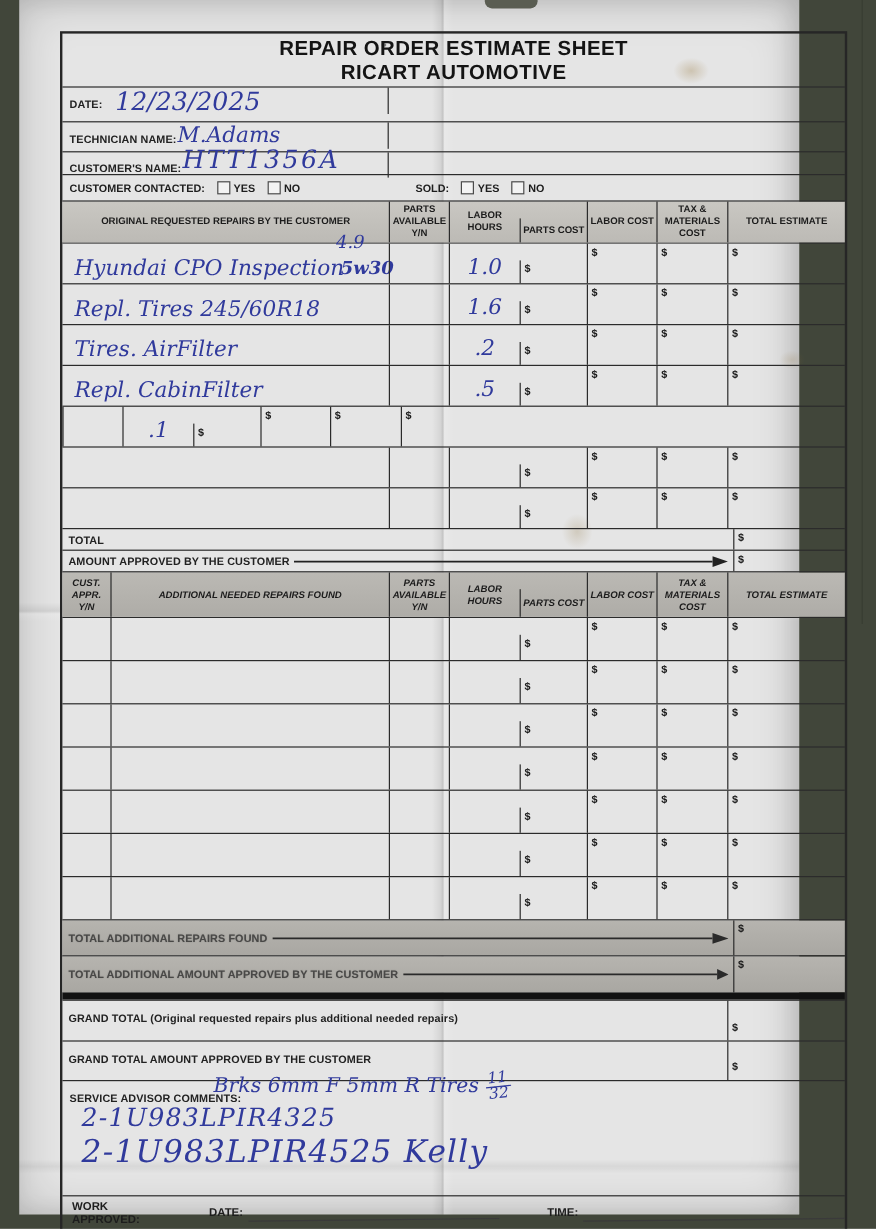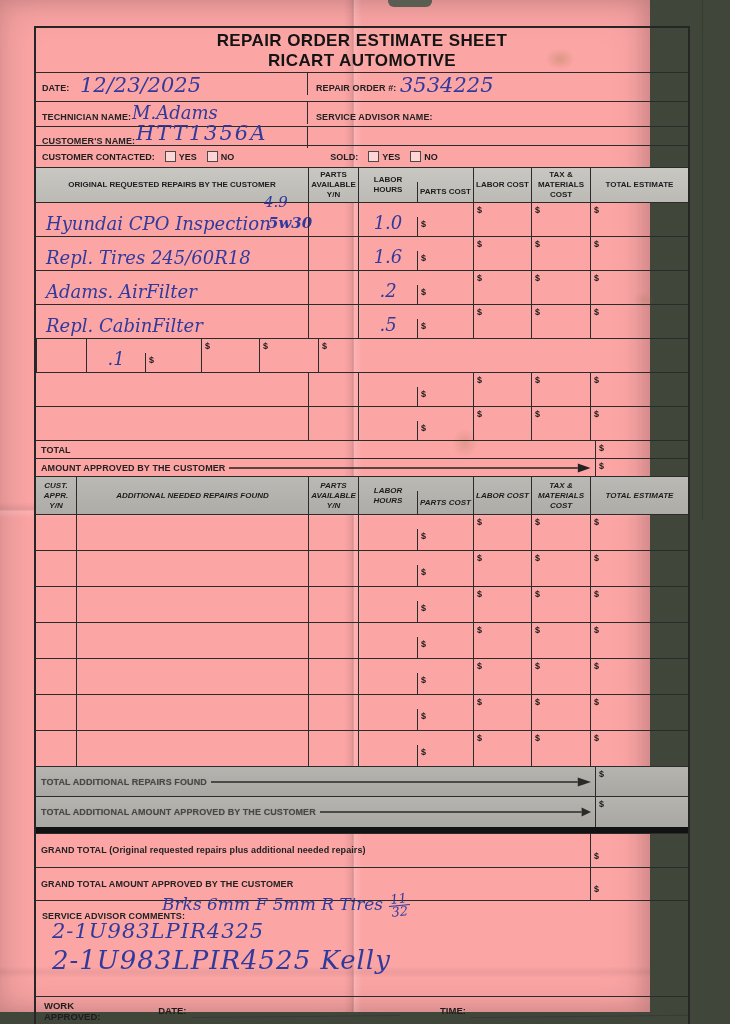--- a/index.html
+++ b/index.html
@@ -3,22 +3,22 @@
 <meta charset="utf-8">
 <style>
   html,body{margin:0;padding:0;}
   body{
     width:730px;height:1024px;overflow:hidden;position:relative;
     background:#41463a;
     font-family:"Liberation Sans", sans-serif;
     -webkit-font-smoothing:antialiased;
   }
   .paper{
-    position:absolute;left:0;top:0;width:650px;height:1012px;
-    background:#fca5a5;
+    position:absolute;left:16px;top:0;width:650px;height:1012px;
+    background:#e5e5e5;
     box-shadow:inset 0 0 40px rgba(0,0,0,0.18), inset -6px 0 18px rgba(0,0,0,0.10);
   }
   
   .crease-v{position:absolute;top:0;left:344px;width:18px;height:100%;
     background:linear-gradient(90deg,transparent,rgba(0,0,0,0.07) 40%,rgba(0,0,0,0.14) 50%,rgba(255,255,255,0.16) 58%,transparent);pointer-events:none;}
   .crease-h{position:absolute;left:0;top:502px;width:100%;height:16px;
     background:linear-gradient(180deg,transparent,rgba(0,0,0,0.08) 45%,rgba(255,255,255,0.14) 60%,transparent);pointer-events:none;}
   .crease-h2{position:absolute;left:0;top:966px;width:100%;height:12px;
     background:linear-gradient(180deg,transparent,rgba(0,0,0,0.06) 50%,transparent);pointer-events:none;}
   .sheet-edge{position:absolute;left:702px;top:0;width:1px;height:520px;background:rgba(0,0,0,0.14);}
@@ -136,33 +136,26 @@
     <div class="sec first title-block">
       <div class="title-line">REPAIR ORDER ESTIMATE SHEET</div>
       <div class="title-line">RICART AUTOMOTIVE</div>
     </div>
 
     <div class="sec info-row" style="height:29px;">
       <div class="info-left br cell">
         <span class="lbl">DATE:</span>
         <span class="hand hand-lg" style="position:absolute;left:44px;top:2px;">12/23/2025</span>
       </div>
-      <div class="info-right cell">
-        <span class="lbl">REPAIR ORDER #:</span>
-        <span class="hand hand-lg" style="position:absolute;left:92px;top:2px;">3534225</span>
-      </div>
     </div>
 
     <div class="sec info-row" style="height:25px;">
       <div class="info-left br cell">
         <span class="lbl">TECHNICIAN NAME:</span>
         <span class="hand hand-md" style="position:absolute;left:96px;top:2px;">M.Adams</span>
-      </div>
-      <div class="info-right cell">
-        <span class="lbl">SERVICE ADVISOR NAME:</span>
       </div>
     </div>
 
     <div class="sec info-row" style="height:19px;">
       <div class="info-left br cell" style="padding-top:3px;">
         <span class="lbl">CUSTOMER'S NAME:</span>
         <span class="hand hand-lg" style="position:absolute;left:100px;top:-4px;letter-spacing:2px;">HTT1356A</span>
       </div>
       <div class="info-right cell"></div>
     </div>
@@ -231,21 +224,21 @@
           </div>
           <div class="cell bl c-tax">
             <span class="dollar">$</span>
           </div>
           <div class="cell bl c-te">
             <span class="dollar">$</span>
           </div>
         </div>
         <div class="trow t1row">
           <div class="cell c-desc">
-            <span class="hand hand-md desc-hand">Adams. AirFilter</span>
+            <span class="hand hand-md desc-hand">Tires. AirFilter</span>
           </div>
           <div class="cell c-pa bl"></div>
           <div class="cell c-lh bl">
             <span class="hand hand-md hours-hand">.2</span>
           </div>
           <div class="cell bl c-pc">
             <span class="dollar">$</span>
           </div>
           <div class="cell bl c-lc">
             <span class="dollar">$</span>

